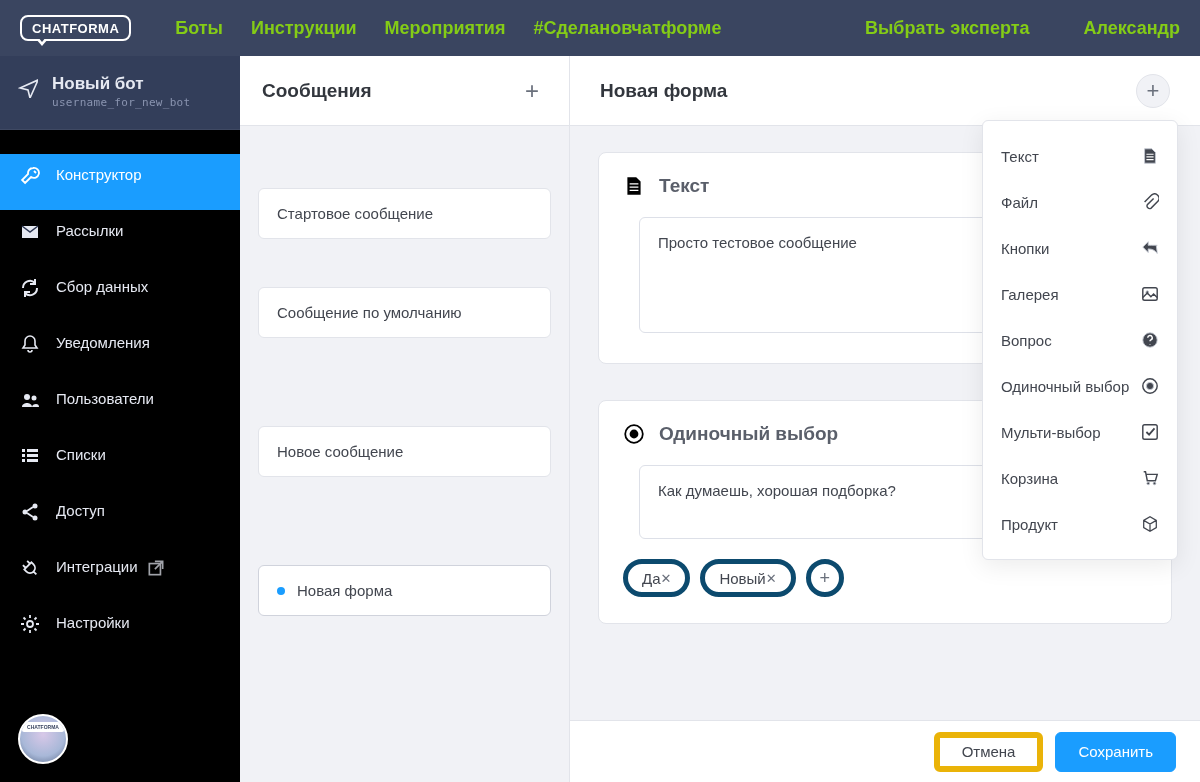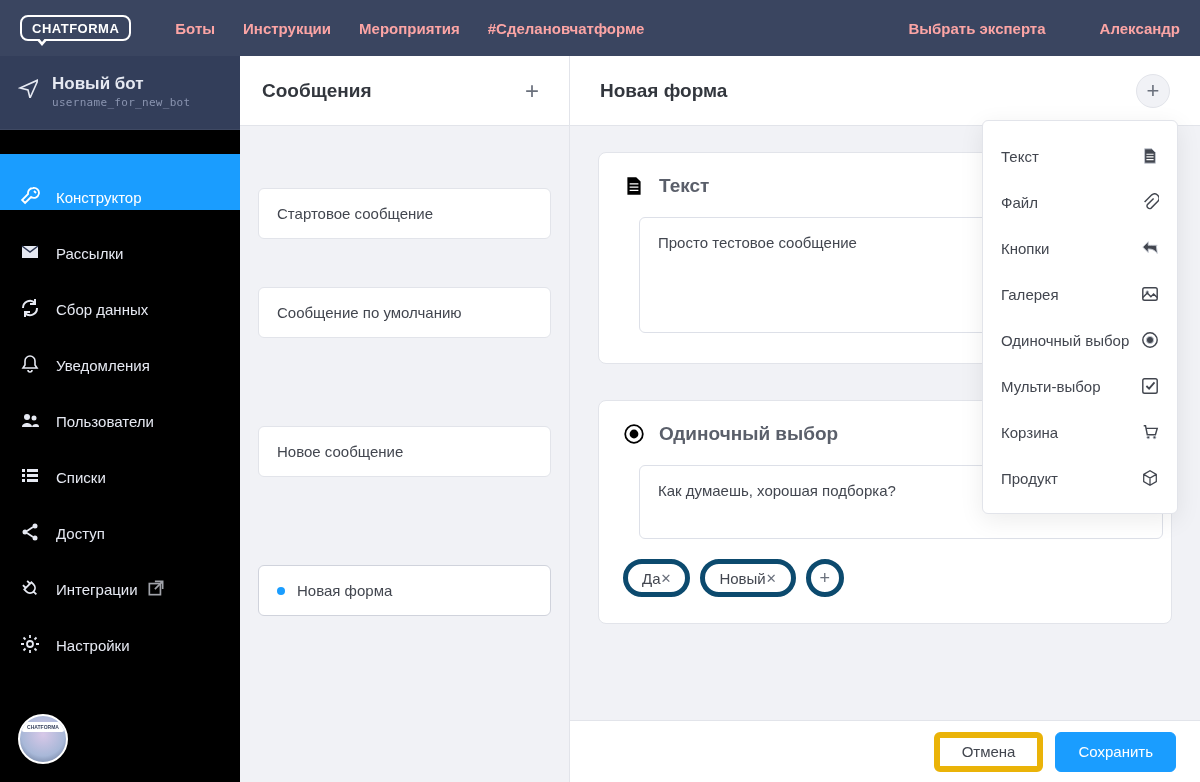--- a/index.html
+++ b/index.html
@@ -4,33 +4,33 @@
   <style>
     * { box-sizing: border-box; margin: 0; padding: 0; }
     html, body { width: 1200px; height: 782px; font-family: 'Segoe UI', Arial, sans-serif; overflow: hidden; background: #f1f2f6; }
 
     
     .topnav { height: 56px; background: #3a4560; display: flex; align-items: center; padding: 0 20px; color: #fff; }
     .logo-box { border: 2.5px solid #fff; border-radius: 8px; padding: 4px 10px 3px; font-weight: 700; font-size: 13px; letter-spacing: 0.5px; position: relative; }
     .logo-tail { position: absolute; bottom: -7px; left: 14px; width: 0; height: 0; border-left: 6px solid transparent; border-right: 6px solid transparent; border-top: 7px solid #fff; }
     .logo-tail::after { content: ""; position: absolute; top: -9px; left: -4px; width: 0; height: 0; border-left: 4px solid transparent; border-right: 4px solid transparent; border-top: 5px solid #3a4560; }
     .nav-links { display: flex; gap: 28px; margin-left: 44px; }
-    .nav-link { font-size: 15px; font-weight: 600; color: #fca5a5; cursor: pointer; }
+    .nav-link { font-size: 18px; font-weight: 600; color: #84cc16; cursor: pointer; }
     .nav-right { margin-left: auto; display: flex; gap: 54px; align-items: center; }
 
     
     .app { display: flex; height: calc(782px - 56px); }
 
     
     .sidebar { width: 240px; background: #000000; color: #e6e9f2; flex-shrink: 0; display: flex; flex-direction: column; position: relative; }
     .bot-header { display: flex; align-items: flex-start; gap: 14px; padding: 18px 18px 20px; border-bottom: 1px solid rgba(255,255,255,0.06); background: #333e5a; }
     .bot-title { font-size: 17px; font-weight: 600; }
     .bot-sub { font-size: 11px; color: #8a94b0; margin-top: 2px; font-family: monospace; letter-spacing: 0.3px; }
     .side-items { padding: 24px 0; }
-    .side-item { display: flex; align-items: flex-end; gap: 16px; padding: 4px 20px; height: 56px; font-size: 15px; font-weight: 500; cursor: pointer; }
+    .side-item { display: flex; align-items: flex-start; gap: 16px; padding: 12px 20px; height: 56px; font-size: 15px; font-weight: 500; cursor: pointer; }
     .side-item.active { background: #1a9dff; color: #fff; }
     .side-icon { width: 20px; height: 20px; display:flex; align-items:center; justify-content:center; flex-shrink:0; fill: currentColor; }
     .ext-icon { margin-left: -8px; opacity: 0.7; }
     .avatar { position: absolute; bottom: 18px; left: 18px; width: 50px; height: 50px; border-radius: 50%; background: radial-gradient(circle at 50% 40%, #d8c8e8 0%, #a8b8d8 60%, #5a6a8a 100%); border: 2px solid #fff; overflow: hidden; }
     .avatar-banner { position: absolute; top: 6px; left: 2px; right: 2px; height: 10px; background: #fff; font-size: 5px; font-weight: 700; color: #3a4560; text-align: center; line-height: 10px; border-radius: 2px; }
 
     
     .messages-col { width: 330px; border-right: 1px solid #e2e4ea; background: #f1f2f6; flex-shrink: 0; padding: 0; }
     .col-head { display: flex; align-items: center; justify-content: space-between; height: 70px; padding: 0 22px; background: #fff; border-bottom: 1px solid #e2e4ea; }
     .col-title { font-size: 19px; font-weight: 600; color: #32363d; }
@@ -336,20 +336,26 @@
             <use href="#i-reply"></use>
           </svg>
       </div>
       <div class="dd-item">
         <span>Галерея</span>
         <svg class="dd-icon" viewBox="0 0 20 20">
             <use href="#i-image"></use>
           </svg>
       </div>
       <div class="dd-item">
+        <span>Вопрос</span>
+        <svg class="dd-icon" viewBox="0 0 20 20">
+            <use href="#i-help"></use>
+          </svg>
+      </div>
+      <div class="dd-item">
         <span>Одиночный выбор</span>
         <svg class="dd-icon" viewBox="0 0 20 20">
             <use href="#i-radio"></use>
           </svg>
       </div>
       <div class="dd-item">
         <span>Мульти-выбор</span>
         <svg class="dd-icon" viewBox="0 0 20 20">
             <use href="#i-check"></use>
           </svg>

